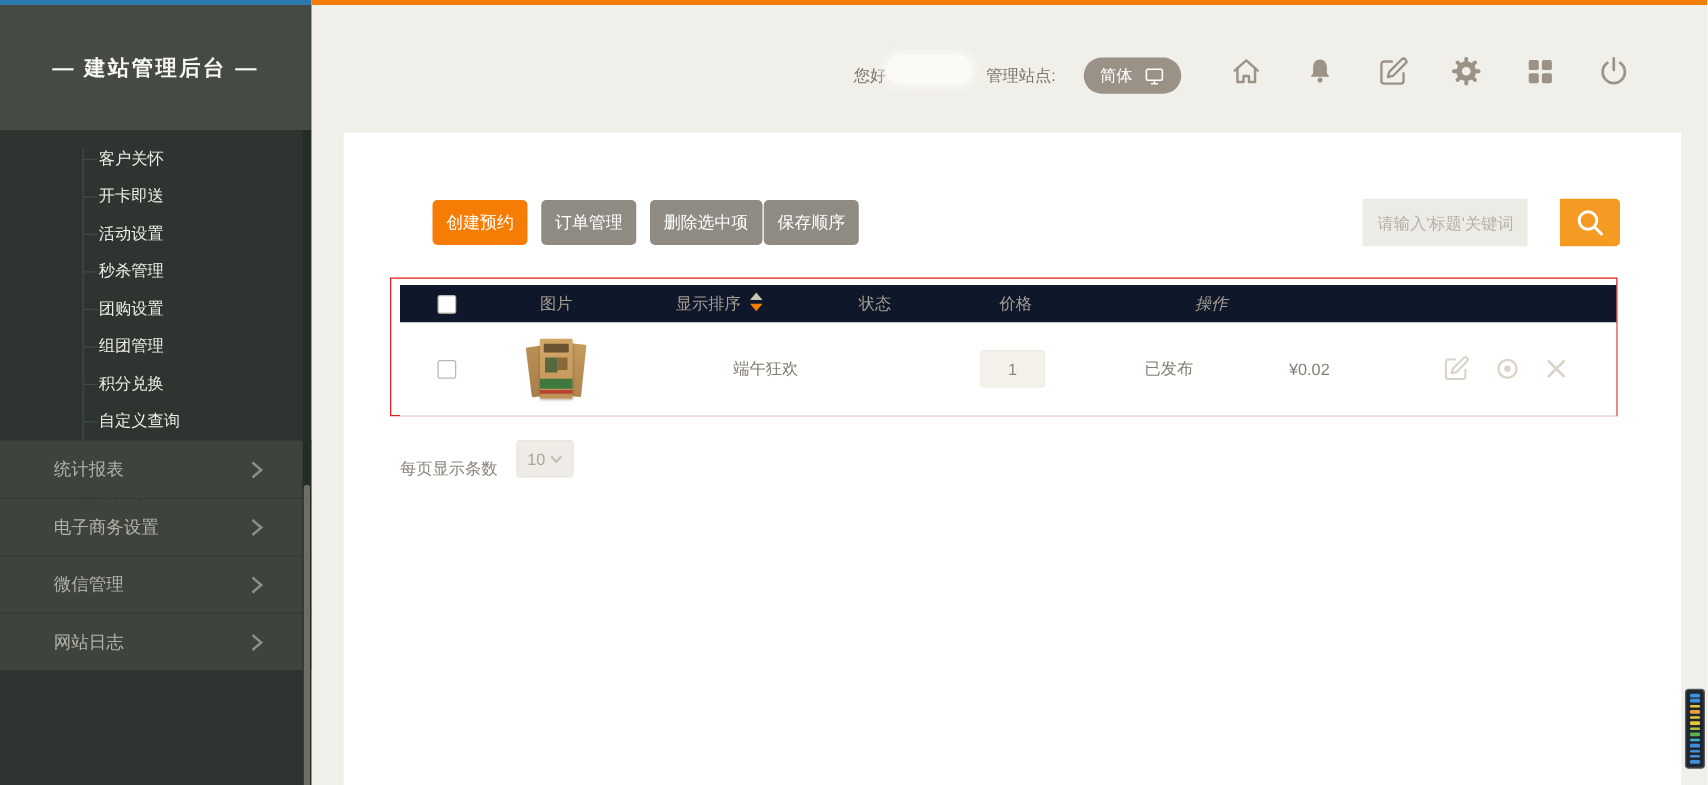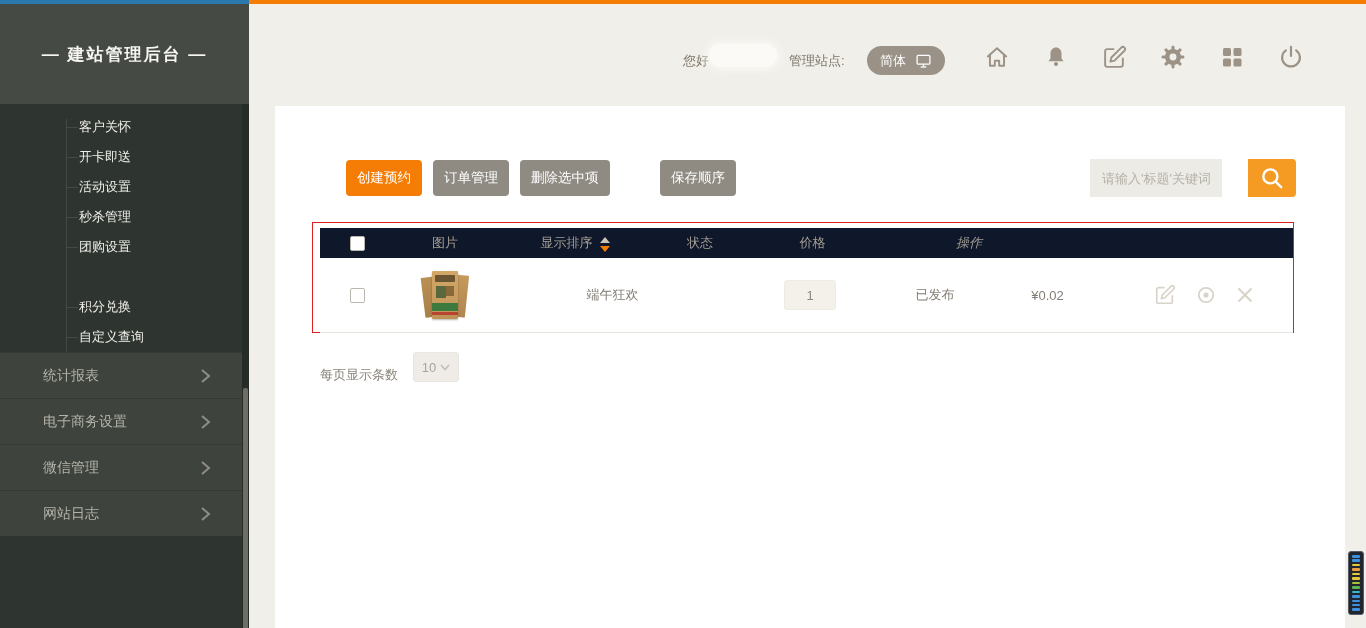--- a/index.html
+++ b/index.html
@@ -60,21 +60,21 @@
   .annotation-rect { position:absolute; left:312px; top:222px; width:982px; height:111px;
                      border:1px solid #e01f1f; pointer-events:none; }
 
   .thead { position:absolute; left:320px; top:228px; width:973px; height:30px; background:#0f172a;
            display:flex; align-items:center; font-size:13px; color:#a49e94; }
   .trow  { position:absolute; left:320px; top:258px; width:973px; height:75px; background:#fff;
            border-bottom:1px solid #e8e5df; display:flex; align-items:center; font-size:13px; color:#837d74; }
   .col-check { width:75px; display:flex; justify-content:center; }
   .col-image { width:100px; display:flex; justify-content:center; }
   .col-title { width:235px; text-align:center; }
-  .col-sort  { width:160px; display:flex; align-items:flex-end; justify-content:center; }
+  .col-sort  { width:160px; display:flex; align-items:flex-start; justify-content:center; }
   .col-status{ width:90px; text-align:center; }
   .col-price { width:135px; text-align:center; }
   .col-actions{ width:178px; display:flex; align-items:center; justify-content:center; gap:20px; }
   .thead .col-title, .thead .col-status, .thead .col-price { text-align:center; }
 
   .checkbox { width:15px; height:15px; background:#fff; border:1px solid #bcb7ae; border-radius:2px; cursor:pointer; }
 
   .sort-arrows { display:inline-flex; flex-direction:column; gap:3px; margin-left:7px; cursor:pointer; }
   .arr-up   { width:0; height:0; border-left:5px solid transparent; border-right:5px solid transparent; border-bottom:6px solid #cbc5b9; }
   .arr-down { width:0; height:0; border-left:5px solid transparent; border-right:5px solid transparent; border-top:6px solid #f57d06; }
@@ -136,20 +136,24 @@
           <span class="lbl">活动设置</span>
         </div>
       <div class="submenu-item" style="top:103px">
           <span class="tick"></span>
           <span class="lbl">秒杀管理</span>
         </div>
       <div class="submenu-item" style="top:133px">
           <span class="tick"></span>
           <span class="lbl">团购设置</span>
         </div>
+      <div class="submenu-item" style="top:163px">
+          <span class="tick"></span>
+          <span class="lbl">组团管理</span>
+        </div>
       <div class="submenu-item" style="top:193px">
           <span class="tick"></span>
           <span class="lbl">积分兑换</span>
         </div>
       <div class="submenu-item" style="top:223px">
           <span class="tick"></span>
           <span class="lbl">自定义查询</span>
         </div>
       <div class="submenu-item" style="top:253px">
           <span class="tick"></span>
@@ -265,21 +269,21 @@
           <line x1="12" y1="2.5" x2="12" y2="11"></line>
       </svg>
     </span>
   </header>
 
   <main class="card"></main>
 
   <button class="btn btn-orange" style="left:330px">创建预约</button>
   <button class="btn btn-gray" style="left:417px">订单管理</button>
   <button class="btn btn-gray" style="left:504px">删除选中项</button>
-  <button class="btn btn-gray" style="left:644px">保存顺序</button>
+  <button class="btn btn-gray" style="left:595px">保存顺序</button>
 
   <input class="search-input" type="text" placeholder="请输入'标题'关键词" style="">
   <button class="search-btn">
     <span>
       <svg width="26" height="26" viewBox="0 0 24 24" fill="none" stroke="#ffffff" stroke-width="2.2" stroke-linecap="round">
         <circle cx="10.5" cy="10.5" r="6.5"></circle>
           <line x1="15.5" y1="15.5" x2="20.5" y2="20.5"></line>
       </svg>
     </span>
   </button>

